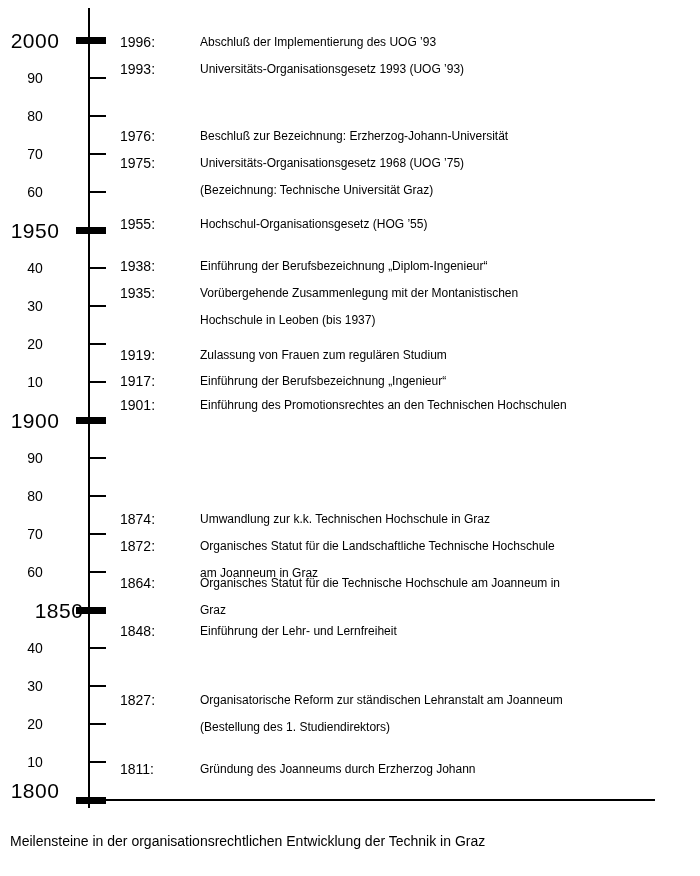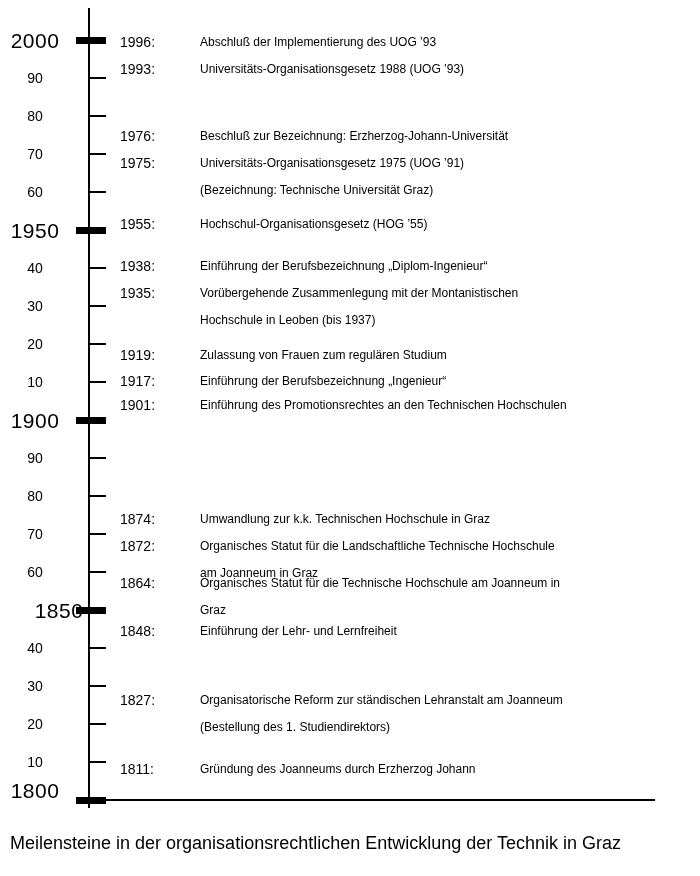--- a/index.html
+++ b/index.html
@@ -99,21 +99,21 @@
     white-space: nowrap;
     height: 27px;
     line-height: 17px;
   }
 
   
   .caption {
     position: absolute;
     left: 10px;
     top: 833px;
-    font-size: 18px;
+    font-size: 14px;
     white-space: nowrap;
   }
 </style>
 </head>
 <body>
 
 <div id="figure">
 
   <div class="axis-line"></div>
   <div class="baseline"></div>
@@ -165,33 +165,33 @@
   <div id="events">
       <div class="event" style="top: 34px;">
         <div class="event-year">1996:</div>
         <div class="event-desc">
           <span class="line">Abschluß der Implementierung des UOG ’93</span>
         </div>
       </div>
       <div class="event" style="top: 61px;">
         <div class="event-year">1993:</div>
         <div class="event-desc">
-          <span class="line">Universitäts-Organisationsgesetz 1988 (UOG ’93)</span>
+          <span class="line">Universitäts-Organisationsgesetz 1993 (UOG ’93)</span>
         </div>
       </div>
       <div class="event" style="top: 128px;">
         <div class="event-year">1976:</div>
         <div class="event-desc">
           <span class="line">Beschluß zur Bezeichnung: Erzherzog-Johann-Universität</span>
         </div>
       </div>
       <div class="event" style="top: 155px;">
         <div class="event-year">1975:</div>
         <div class="event-desc">
-          <span class="line">Universitäts-Organisationsgesetz 1975 (UOG ’91)</span>
+          <span class="line">Universitäts-Organisationsgesetz 1968 (UOG ’75)</span>
           <span class="line">(Bezeichnung: Technische Universität Graz)</span>
         </div>
       </div>
       <div class="event" style="top: 216px;">
         <div class="event-year">1955:</div>
         <div class="event-desc">
           <span class="line">Hochschul-Organisationsgesetz (HOG ’55)</span>
         </div>
       </div>
       <div class="event" style="top: 258px;">

